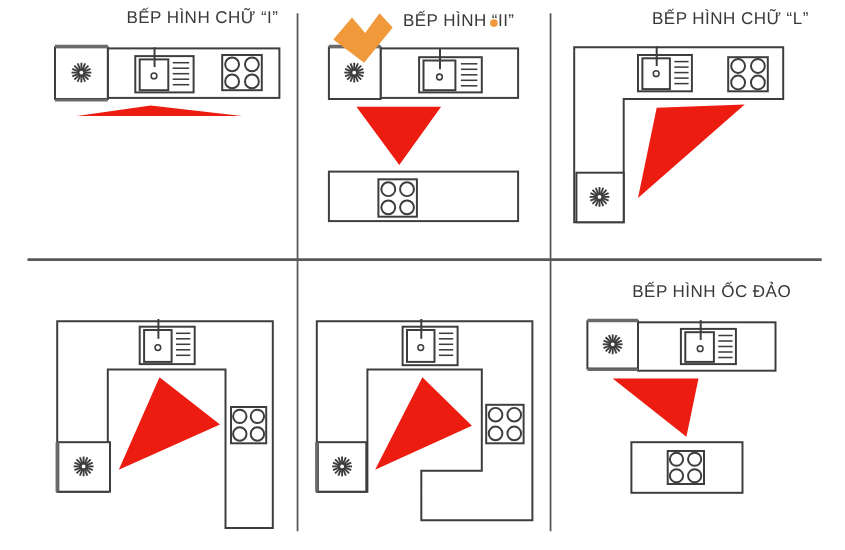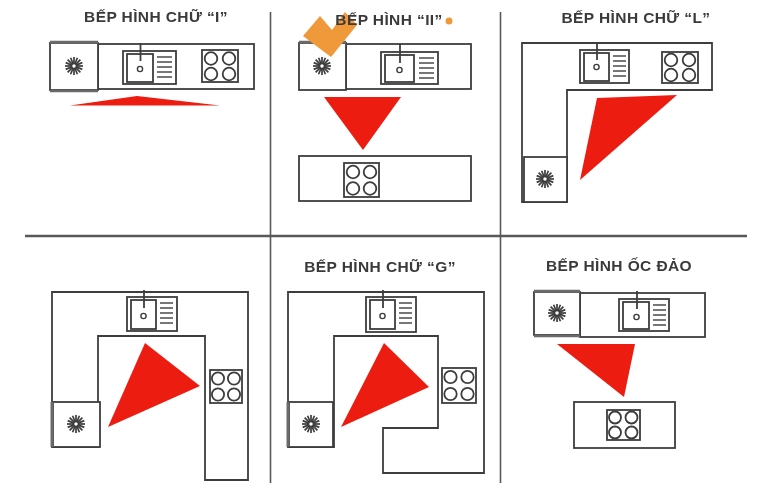--- a/index.html
+++ b/index.html
@@ -14,44 +14,44 @@
   .stage{
     position:relative;
     width:768px;height:500px;
     background:var(--bg);
     font-family:"Liberation Sans","DejaVu Sans",sans-serif;
     overflow:hidden;
   }
   .panel-title{
     position:absolute;
     transform:translateX(-50%);
-    font-weight:700;
+    font-weight:400;
     font-size:15.5px;
     letter-spacing:.4px;
     color:var(--text);
     white-space:nowrap;
     z-index:2;
+    margin-left:28px;
   }
   svg{position:absolute;left:0;top:0;z-index:1;}
   .counter{fill:#ffffff;stroke:var(--line);stroke-width:1.8;}
   .appliance{fill:none;stroke:var(--line);stroke-width:1.8;}
   .thin{fill:none;stroke:var(--line);stroke-width:1.4;}
   .tri{fill:var(--red);stroke:none;}
   .gridline{stroke:var(--grid);}
   .logo{fill:var(--orange);}
 </style>
 </head>
 <body>
 
 <div class="stage">
 
   <div class="panel-title" style="left:156px;top:8px">BẾP HÌNH CHỮ “I”</div>
   <div class="panel-title" style="left:636px;top:9px">BẾP HÌNH  CHỮ “L”</div>
   <div class="panel-title" style="left:389px;top:11px">BẾP HÌNH  “II”</div>
-  <div class="panel-title" style="left:380px;top:258px">BẾP HÌNH  CHỮ “G”</div>
   <div class="panel-title" style="left:619px;top:257px">BẾP HÌNH  ỐC ĐẢO</div>
 
   <svg width="768" height="500" viewBox="0 0 768 500">
     <defs>
       <g id="snowflake" stroke-width="1.7" fill="none">
         <line x1="-9" y1="0" x2="9" y2="0"></line>
         <line x1="0" y1="-9" x2="0" y2="9"></line>
         <line x1="-6.4" y1="-6.4" x2="6.4" y2="6.4"></line>
         <line x1="-6.4" y1="6.4" x2="6.4" y2="-6.4"></line>
         <line x1="-8.3" y1="-3.4" x2="8.3" y2="3.4"></line>

